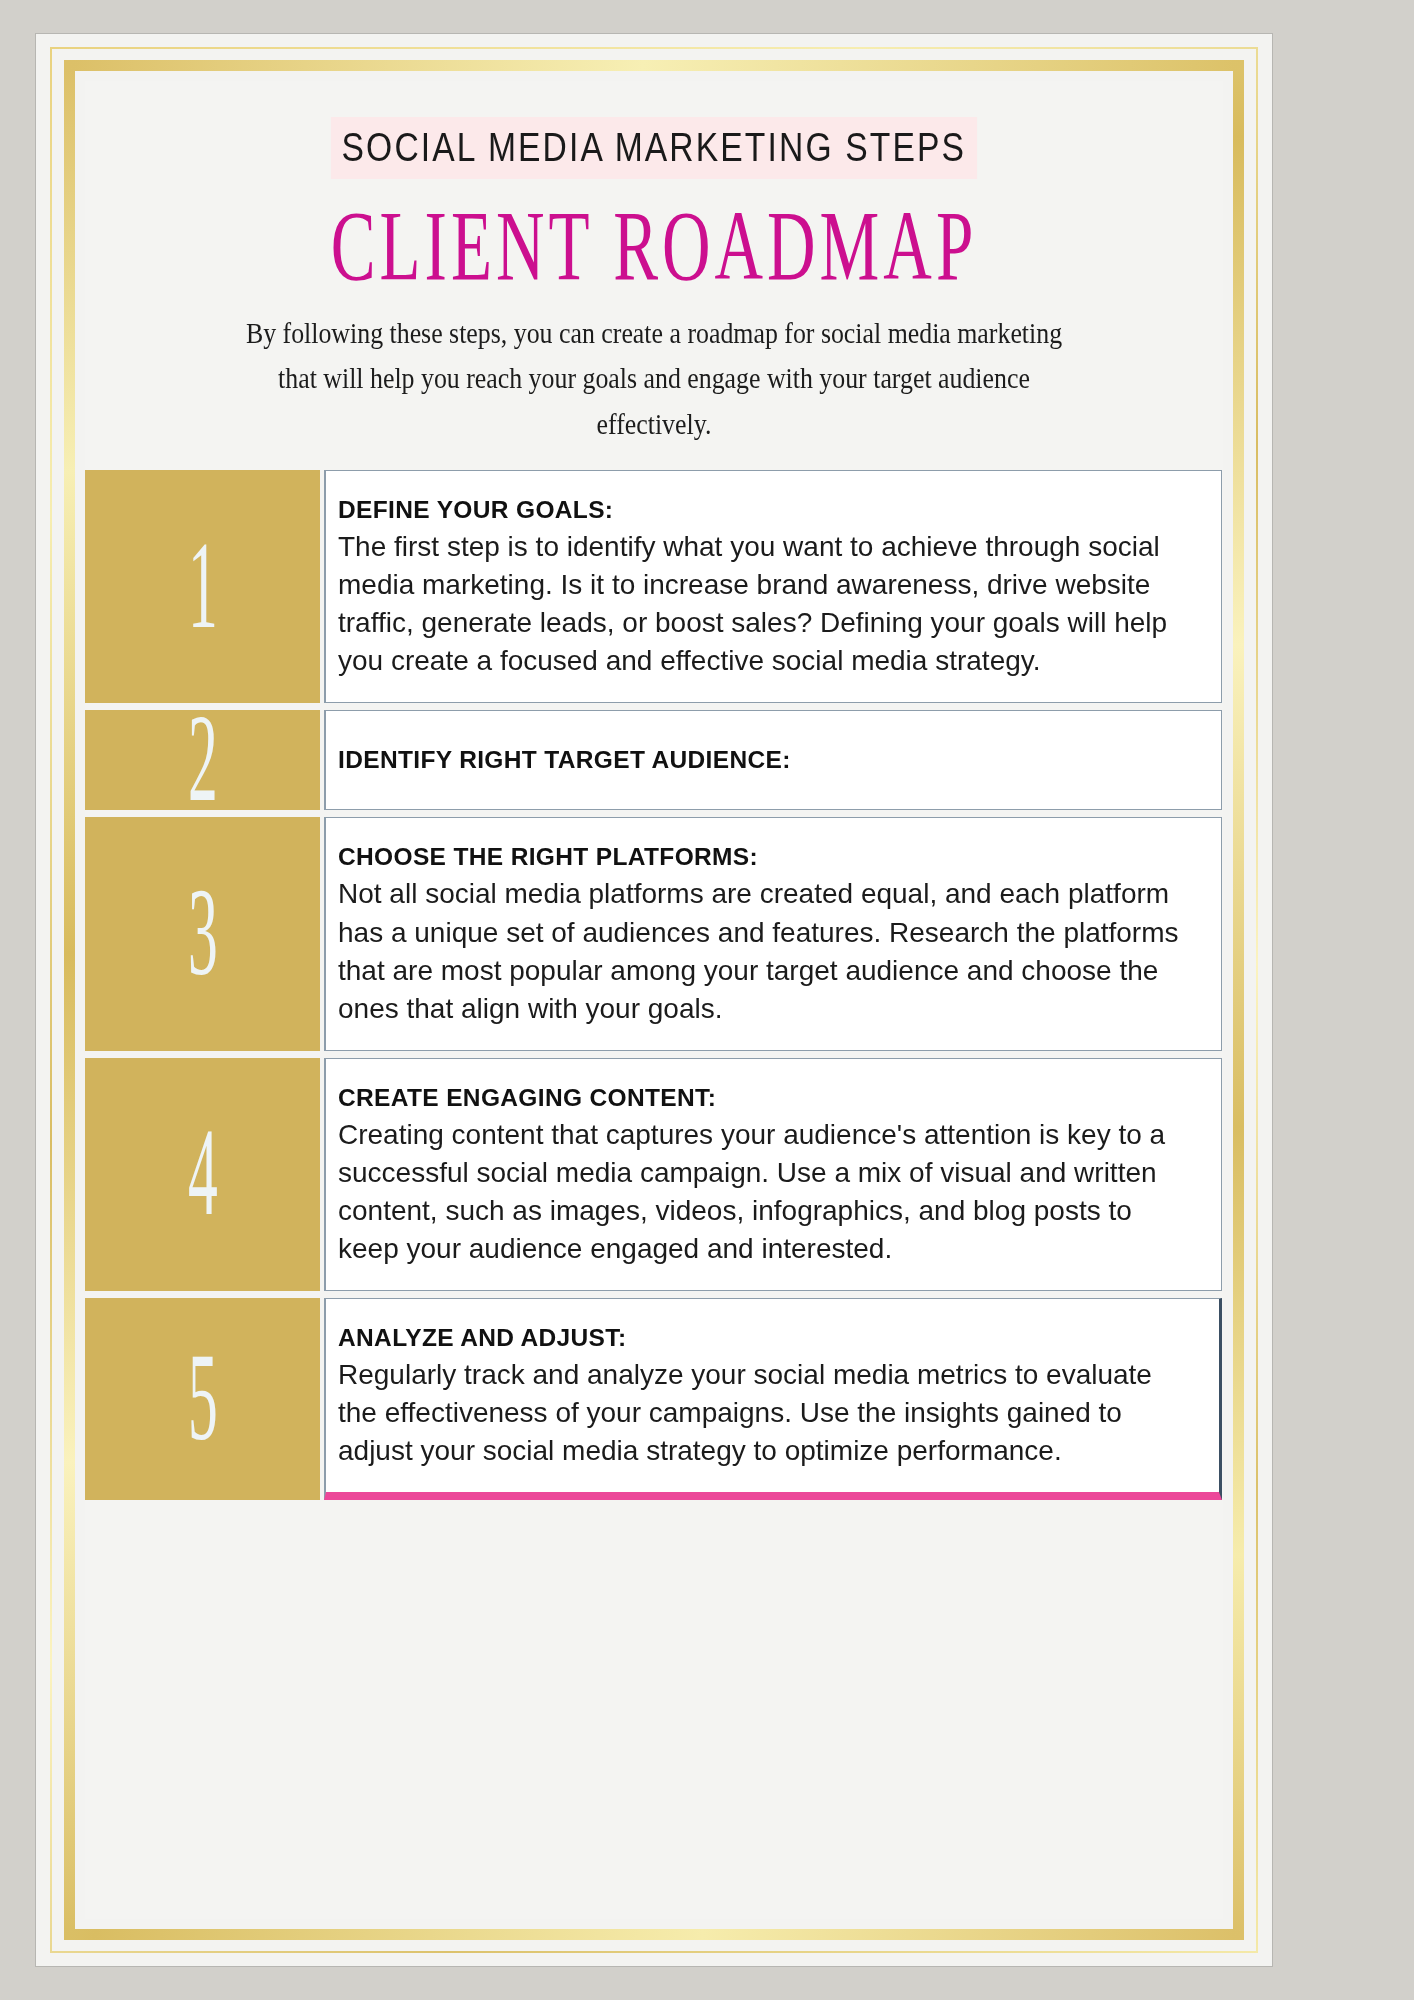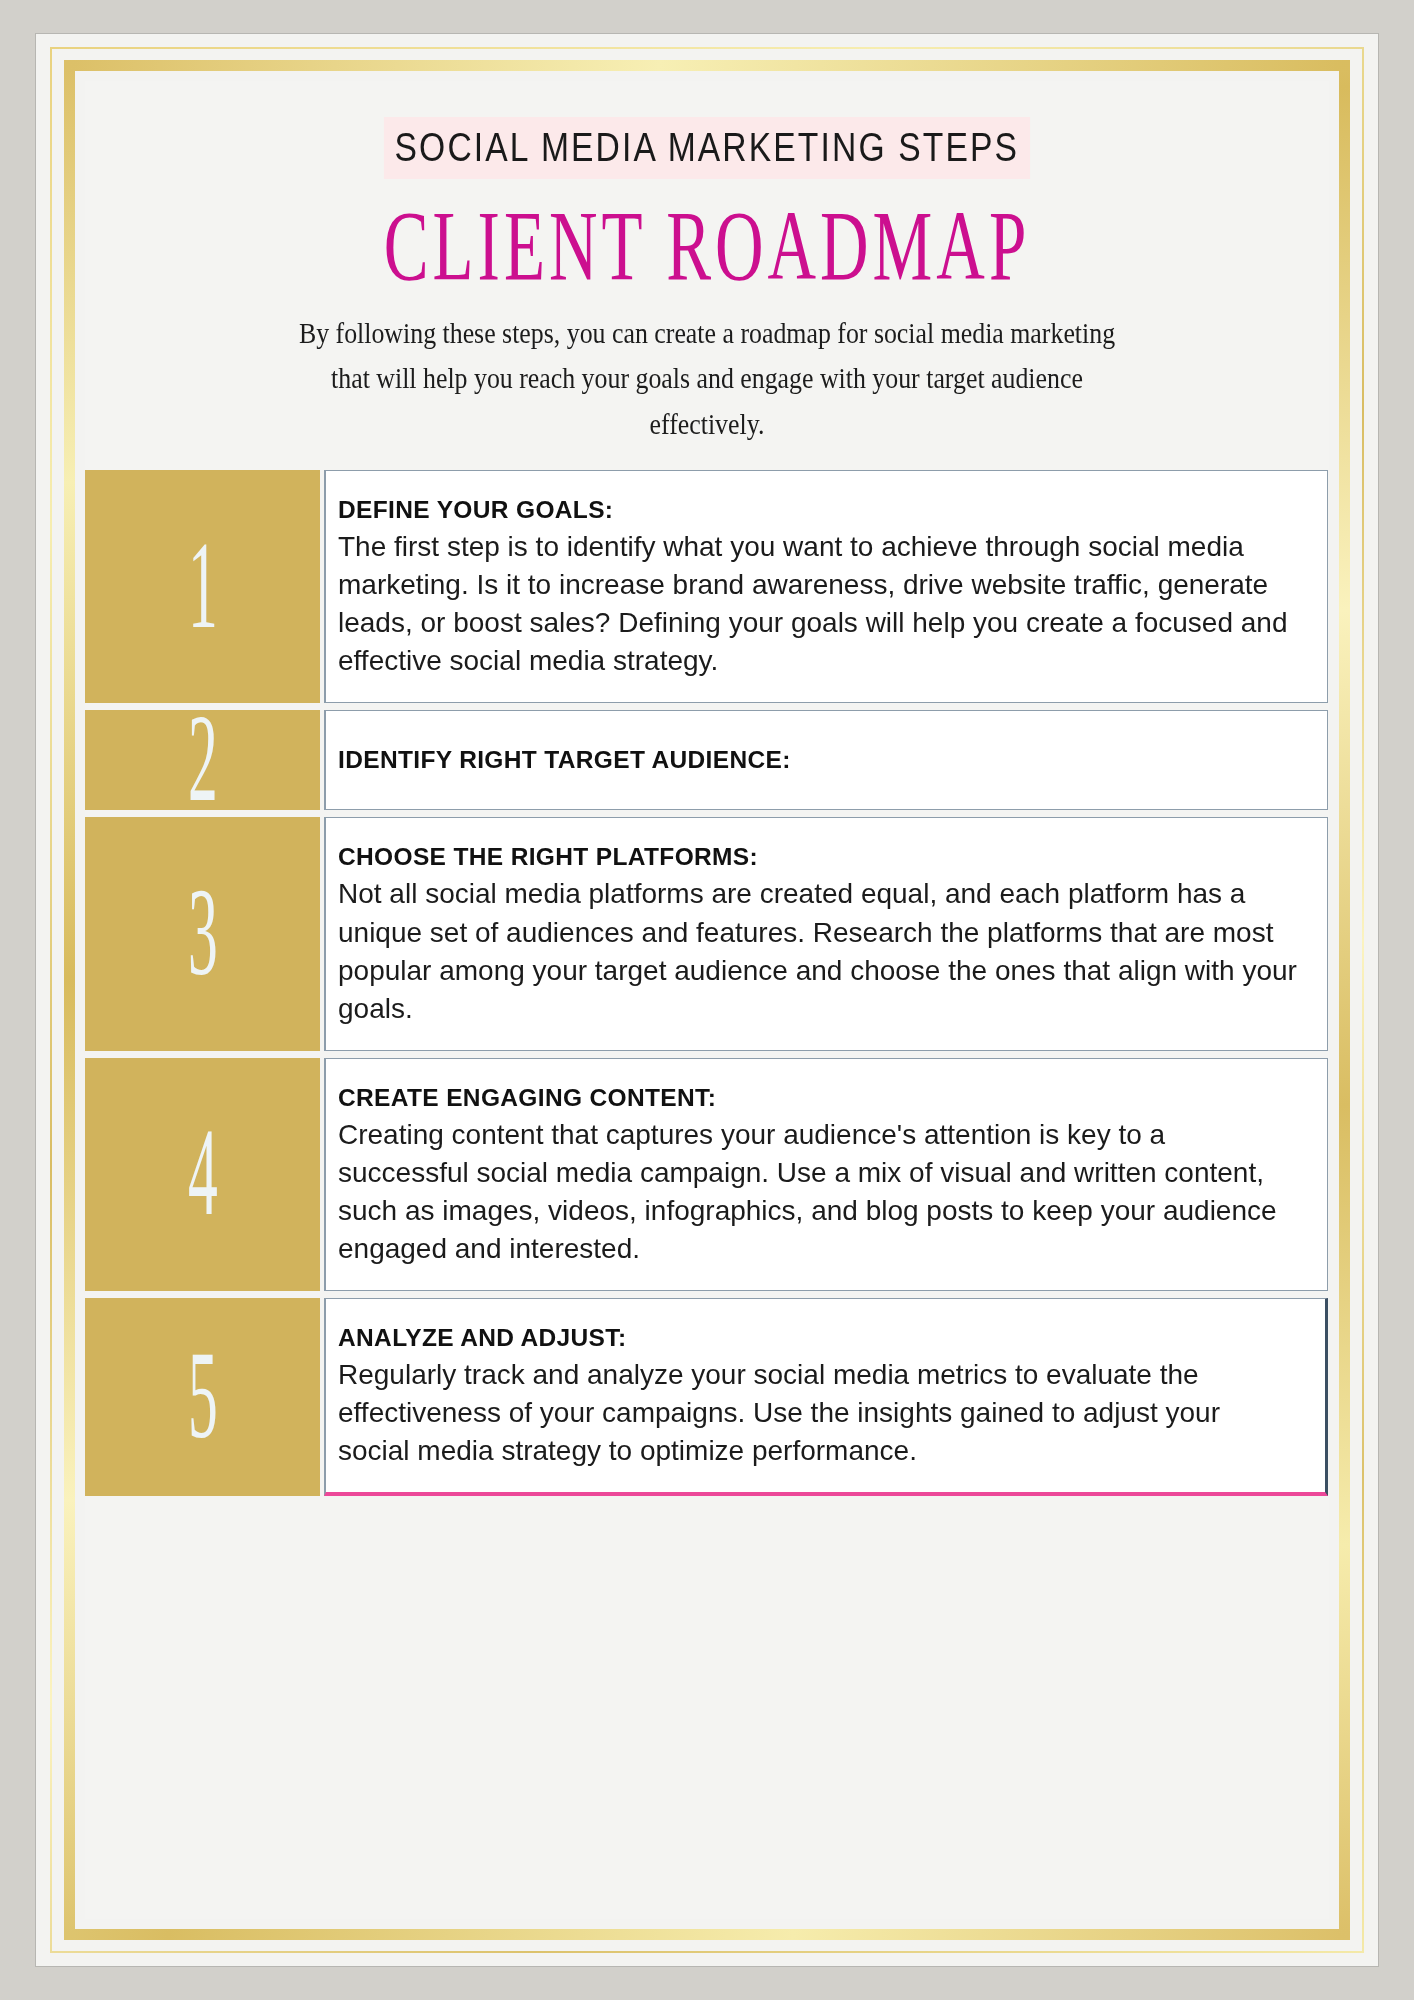--- a/index.html
+++ b/index.html
@@ -11,21 +11,21 @@
     background: #d2d0cb;
     font-family: "Liberation Sans", sans-serif;
     overflow: hidden;
   }
 
   
   .page {
     position: absolute;
     left: 36px;
     top: 34px;
-    width: 1342px;
+    width: 1236px;
     height: 1932px;
     background: #f3f3f1;
     box-shadow: 0 0 0 1px rgba(150,150,148,.45);
   }
 
   
   .frame-outer {
     position: absolute;
     left: 14px;
     top: 13px;
@@ -139,21 +139,21 @@
     border: 1px solid #8d9dab;
     border-left-width: 2px;
     margin-left: 4px;
     padding: 22px 26px 22px 12px;
     display: flex;
     flex-direction: column;
     justify-content: center;
   }
 
   .step.is-last .step-body {
-    border-bottom: 4px solid #ec4899;
+    border-bottom: 8px solid #ec4899;
     border-right: 3px solid #3b4f63;
     border-top-color: #8d9dab;
   }
 
   .step-head {
     font-family: "Liberation Sans", sans-serif;
     font-weight: 700;
     font-size: 24.5px;
     letter-spacing: .35px;
     color: #111111;

